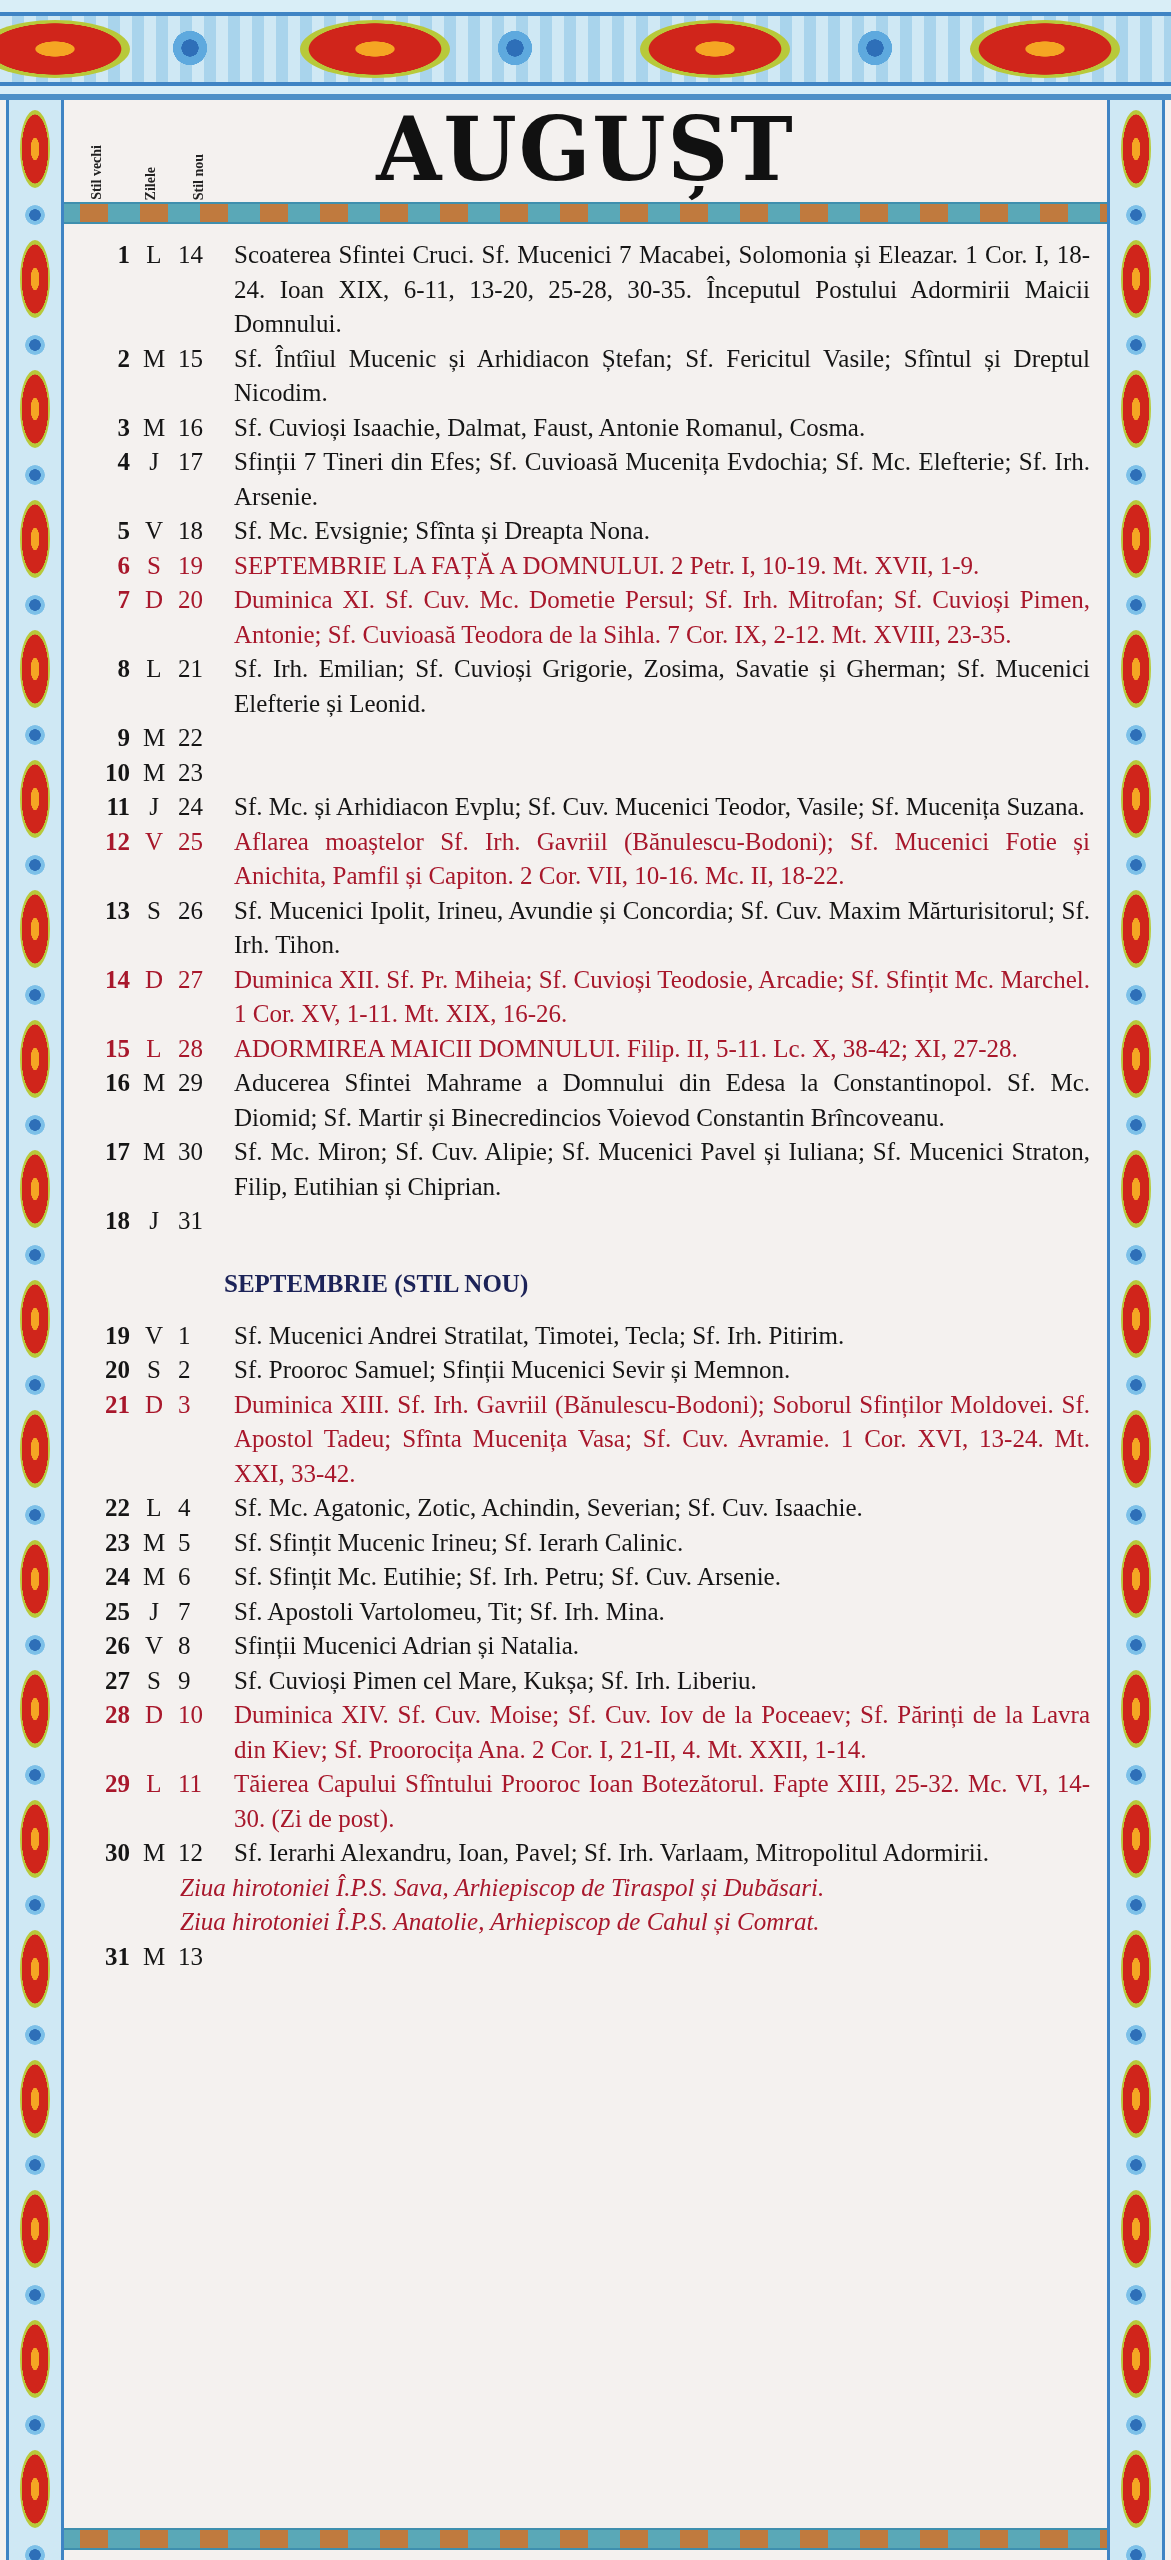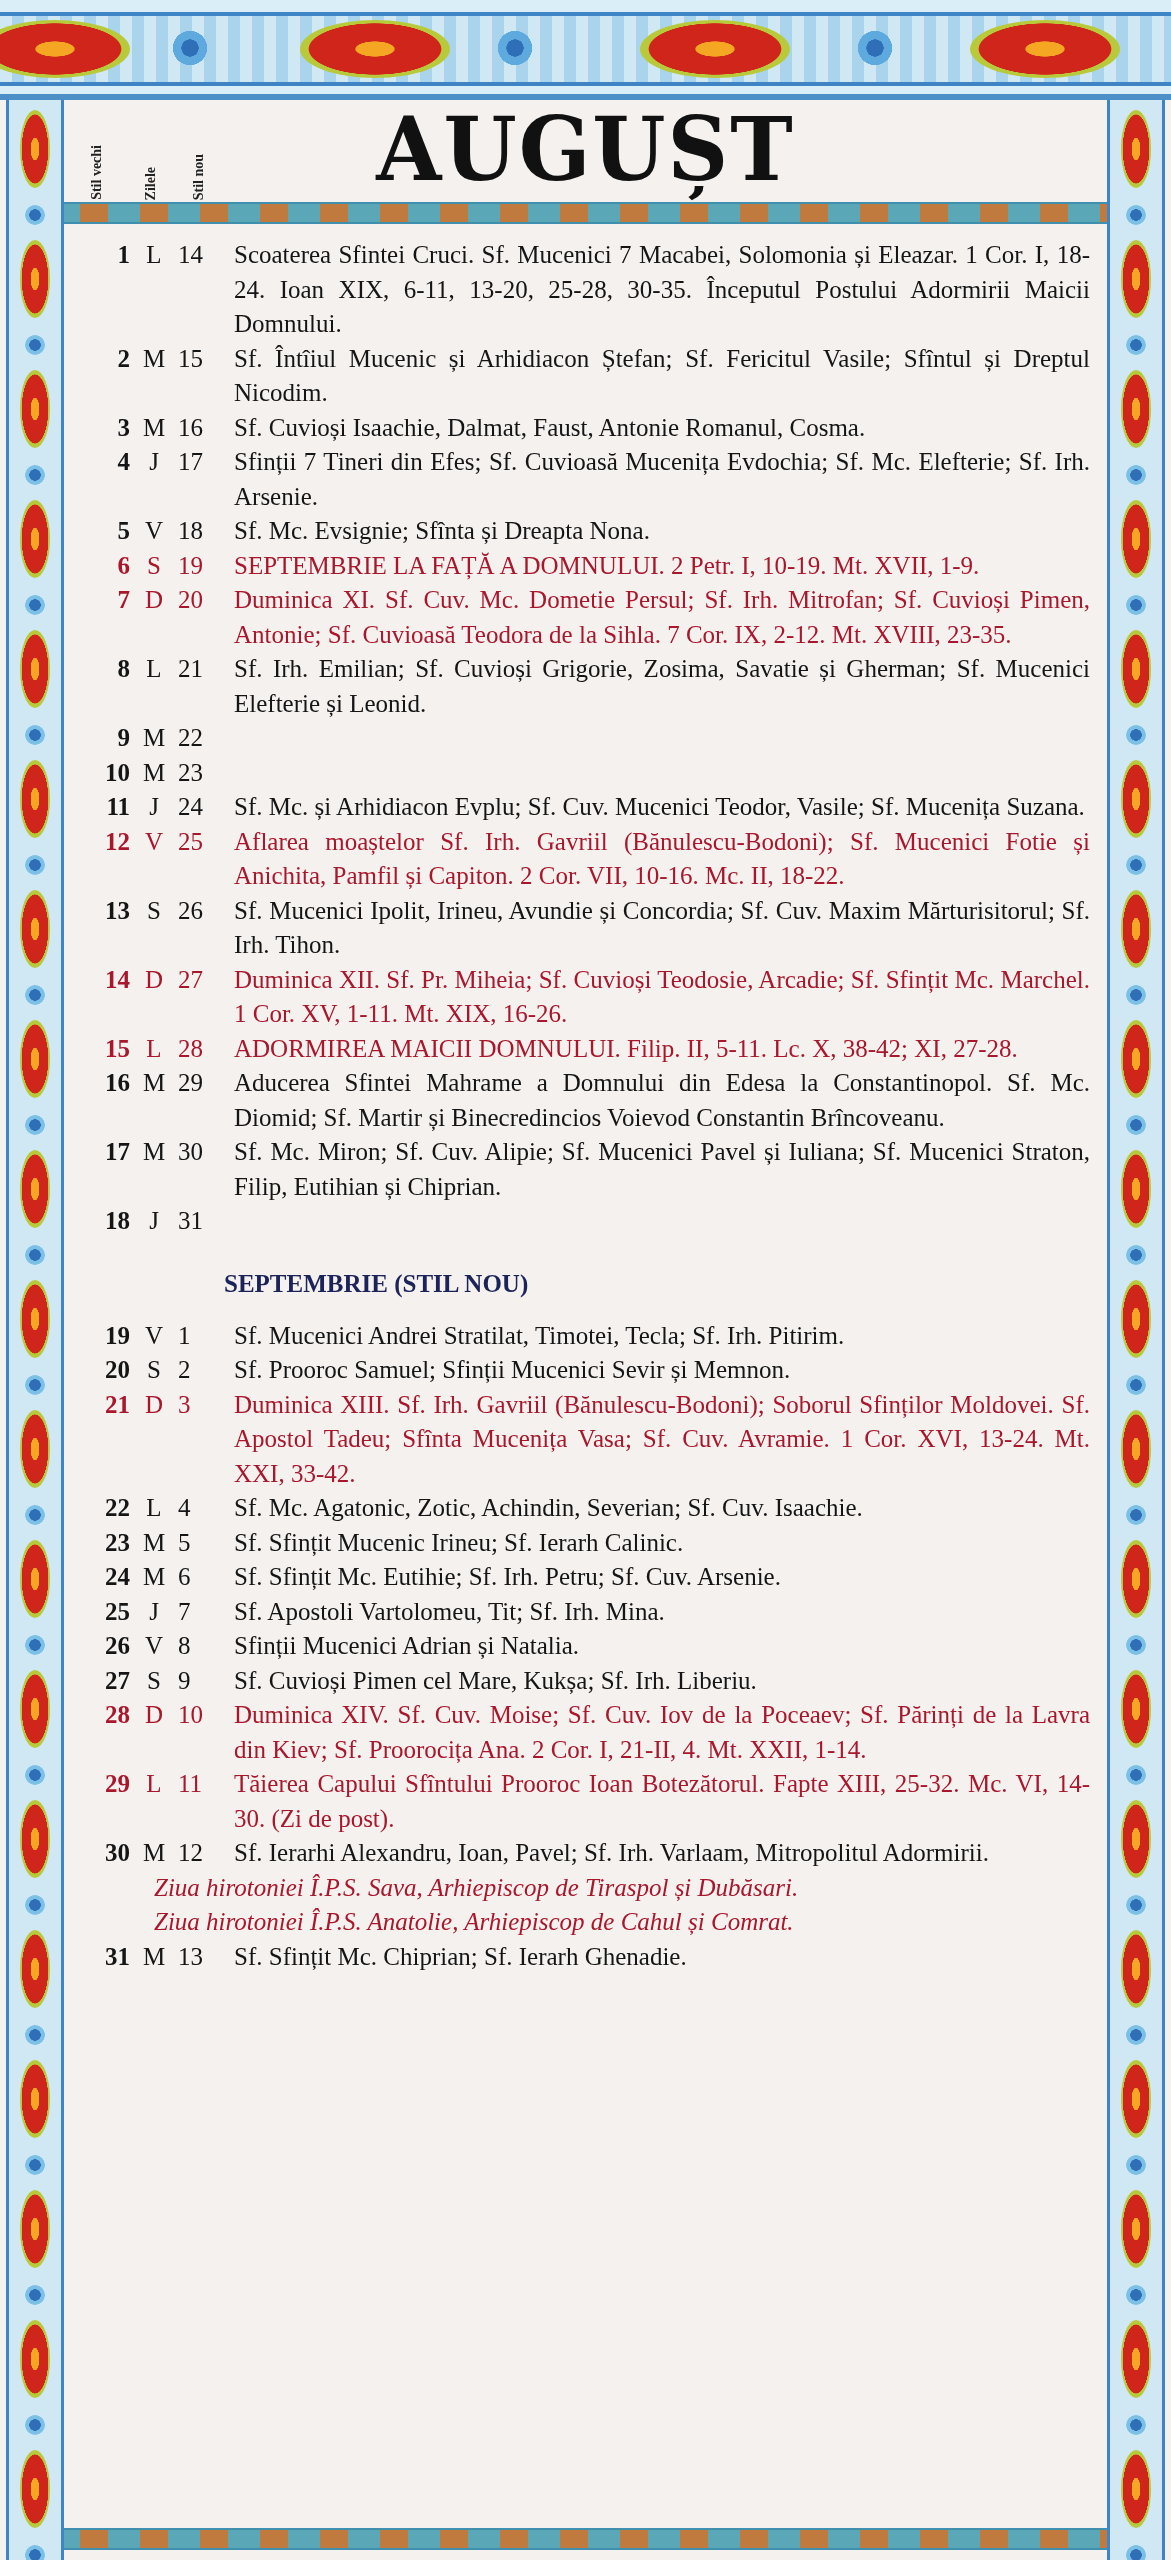--- a/index.html
+++ b/index.html
@@ -78,21 +78,21 @@
   .c-text { flex: 1; text-align: justify; padding-left: 10px; padding-right: 4px; }
   .row.red .c-old, .row.red .c-day, .row.red .c-new, .row.red .c-text { color: #a8172b; }
   .row.red .c-day, .row.red .c-new { font-weight: normal; }
   .b { font-weight: normal; }
   .section-heading {
     color: #1c2358; font-weight: bold; font-size: 25px;
     padding-left: 160px; margin: 28px 0 18px 0; line-height: 34px;
   }
   .note {
     color: #a8172b; font-style: italic; font-size: 25px; line-height: 34.5px;
-    padding-left: 90px; text-align: justify; padding-right: 4px;
+    padding-left: 116px; text-align: justify; padding-right: 4px;
   }
 </style>
 </head>
 <body>
 
 <div class="top-border">
   <div class="band"></div>
   <div class="oval" style="left:-20px"></div>
   <div class="knot" style="left:170px"></div>
   <div class="oval" style="left:300px"></div>
@@ -371,18 +371,17 @@
         <div class="c-day">M</div>
         <div class="c-new">12</div>
         <div class="c-text"><span>Sf. Ierarhi Alexandru, Ioan, Pavel; </span><span class="b">Sf. Irh. Varlaam, Mitropolitul Adormirii.</span></div>
       </div>
       <div class="note">Ziua hirotoniei Î.P.S. Sava, Arhiepiscop de Tiraspol și Dubăsari.</div>
       <div class="note">Ziua hirotoniei Î.P.S. Anatolie, Arhiepiscop de Cahul și Comrat.</div>
       <div class="row">
         <div class="c-old">31</div>
         <div class="c-day">M</div>
         <div class="c-new">13</div>
-        <div class="c-text"><span>Sf. Sfințit Mc. Chiprian; Sf. Ierarh Ghenadie.</span></div>
       </div>
     </div>
 </div>
 
 <div class="bottom-divider"></div>
 
 </body></html>

